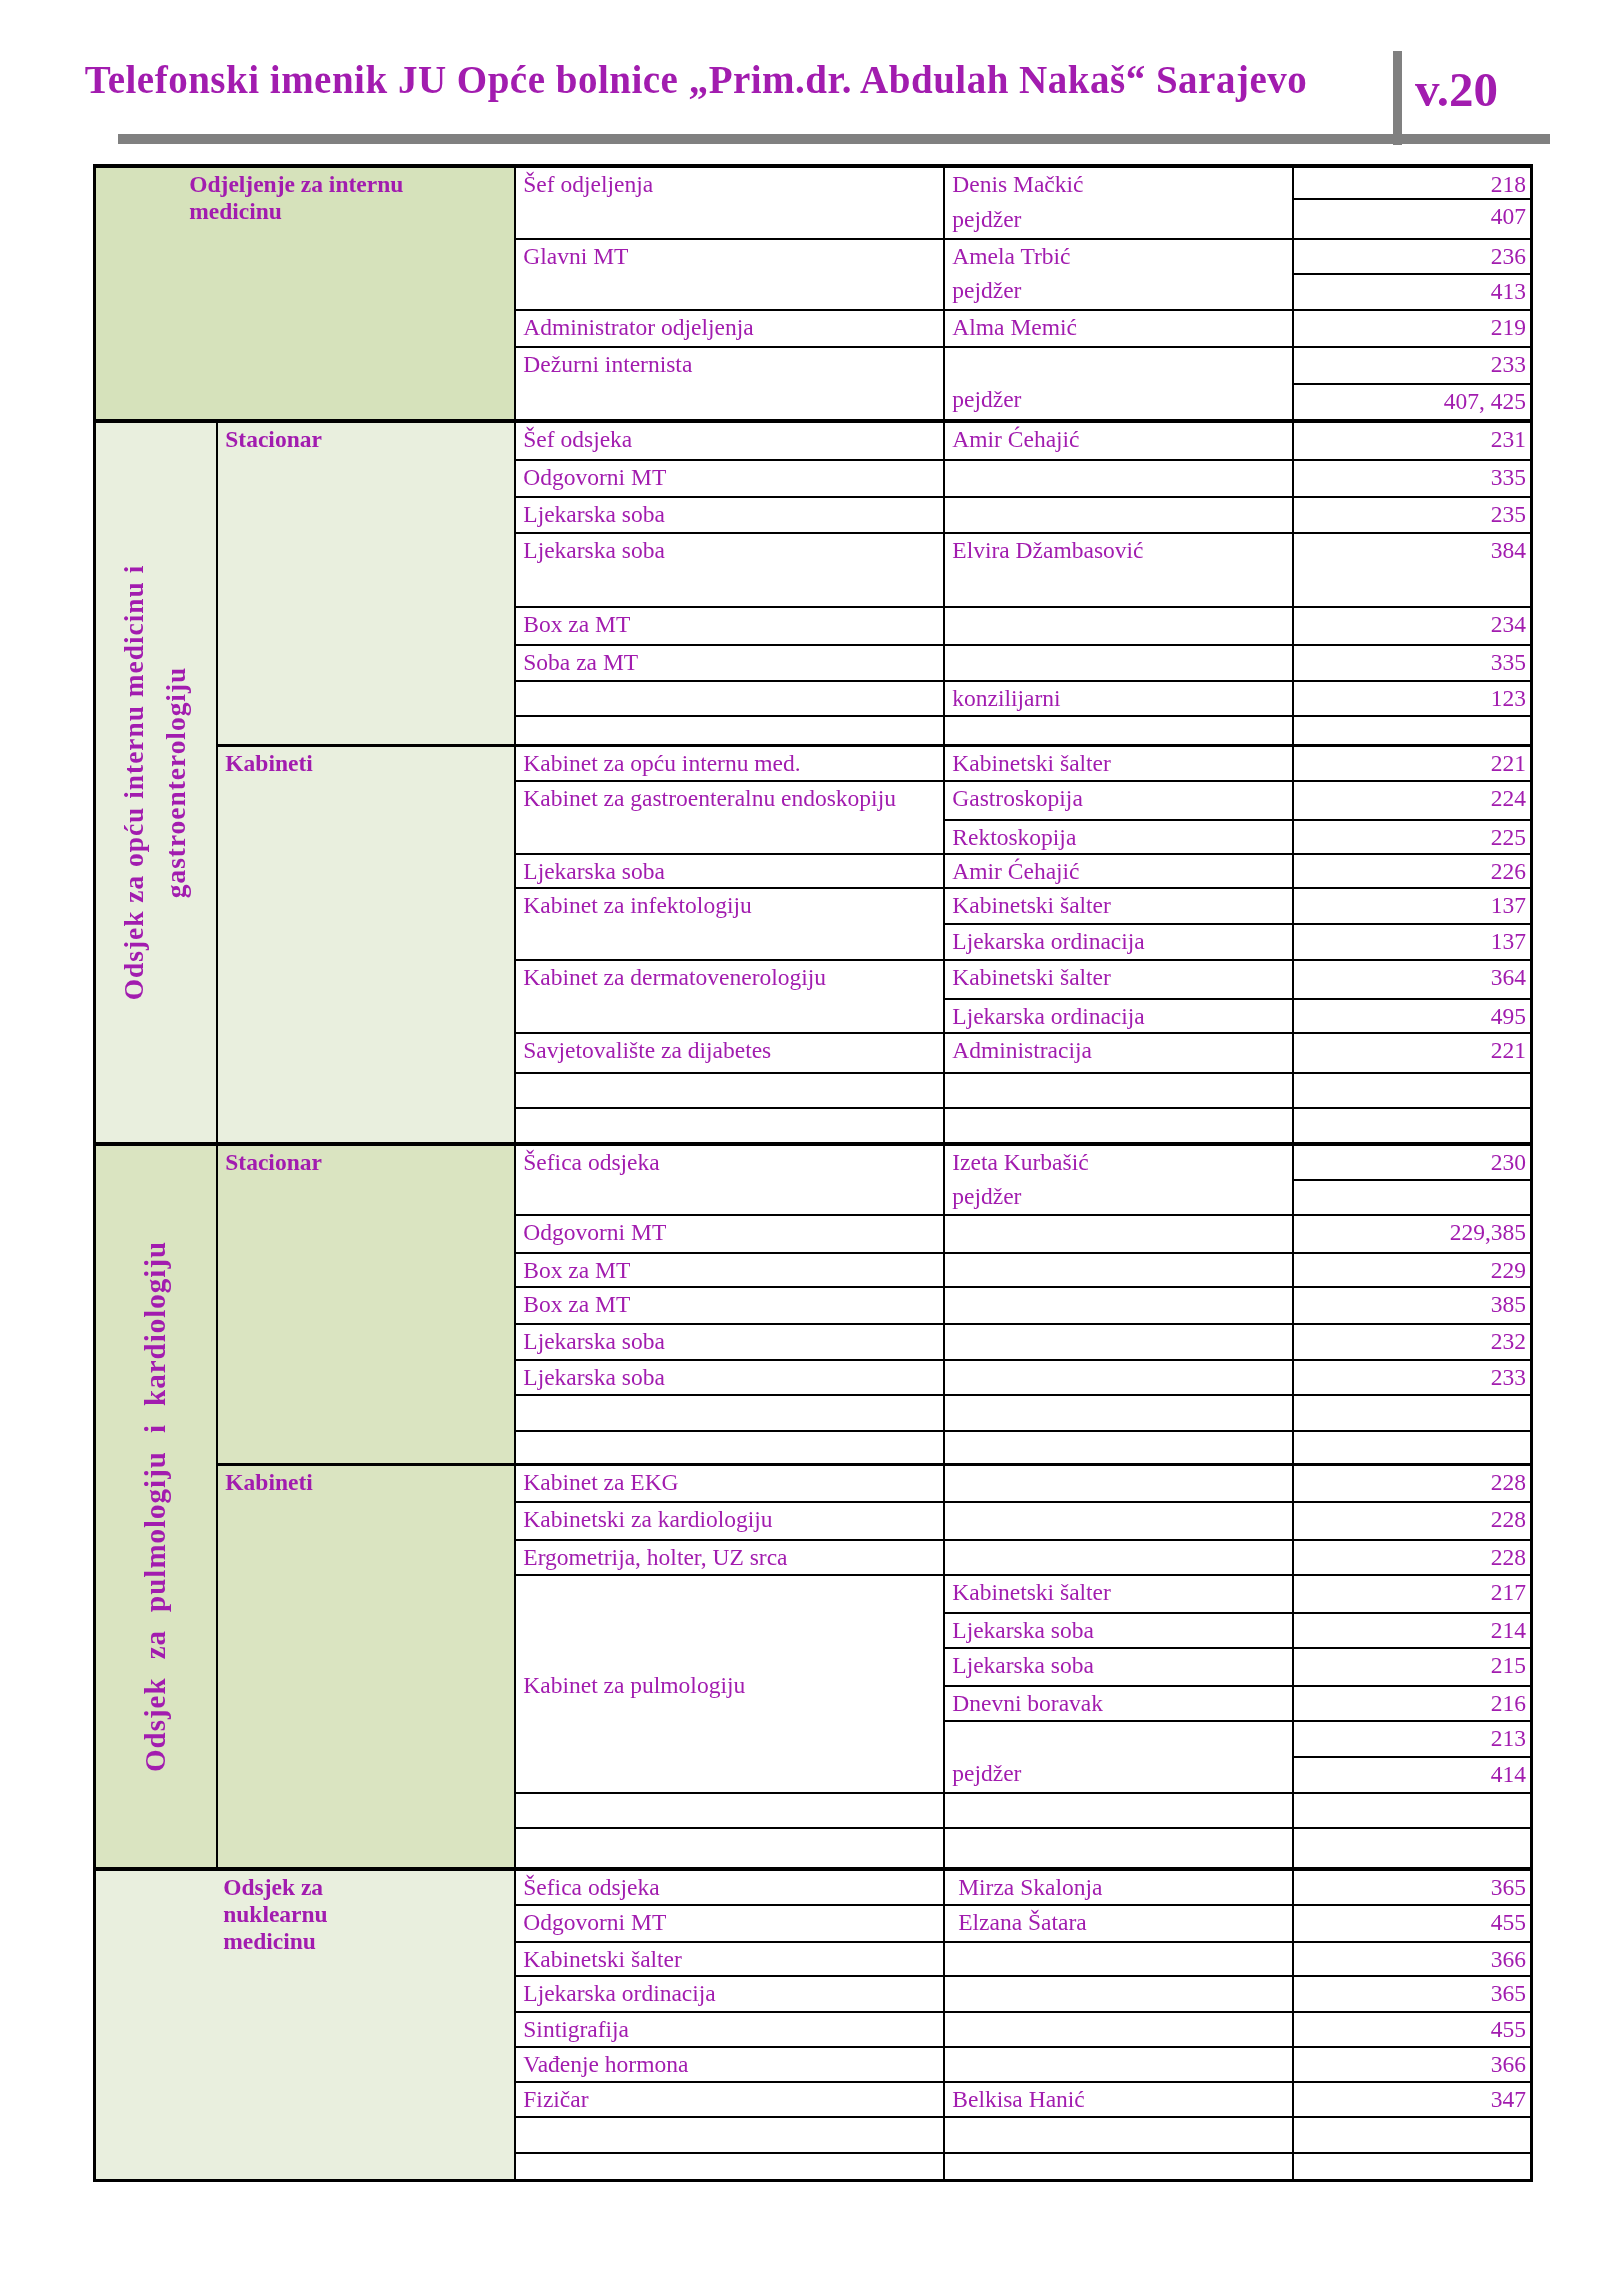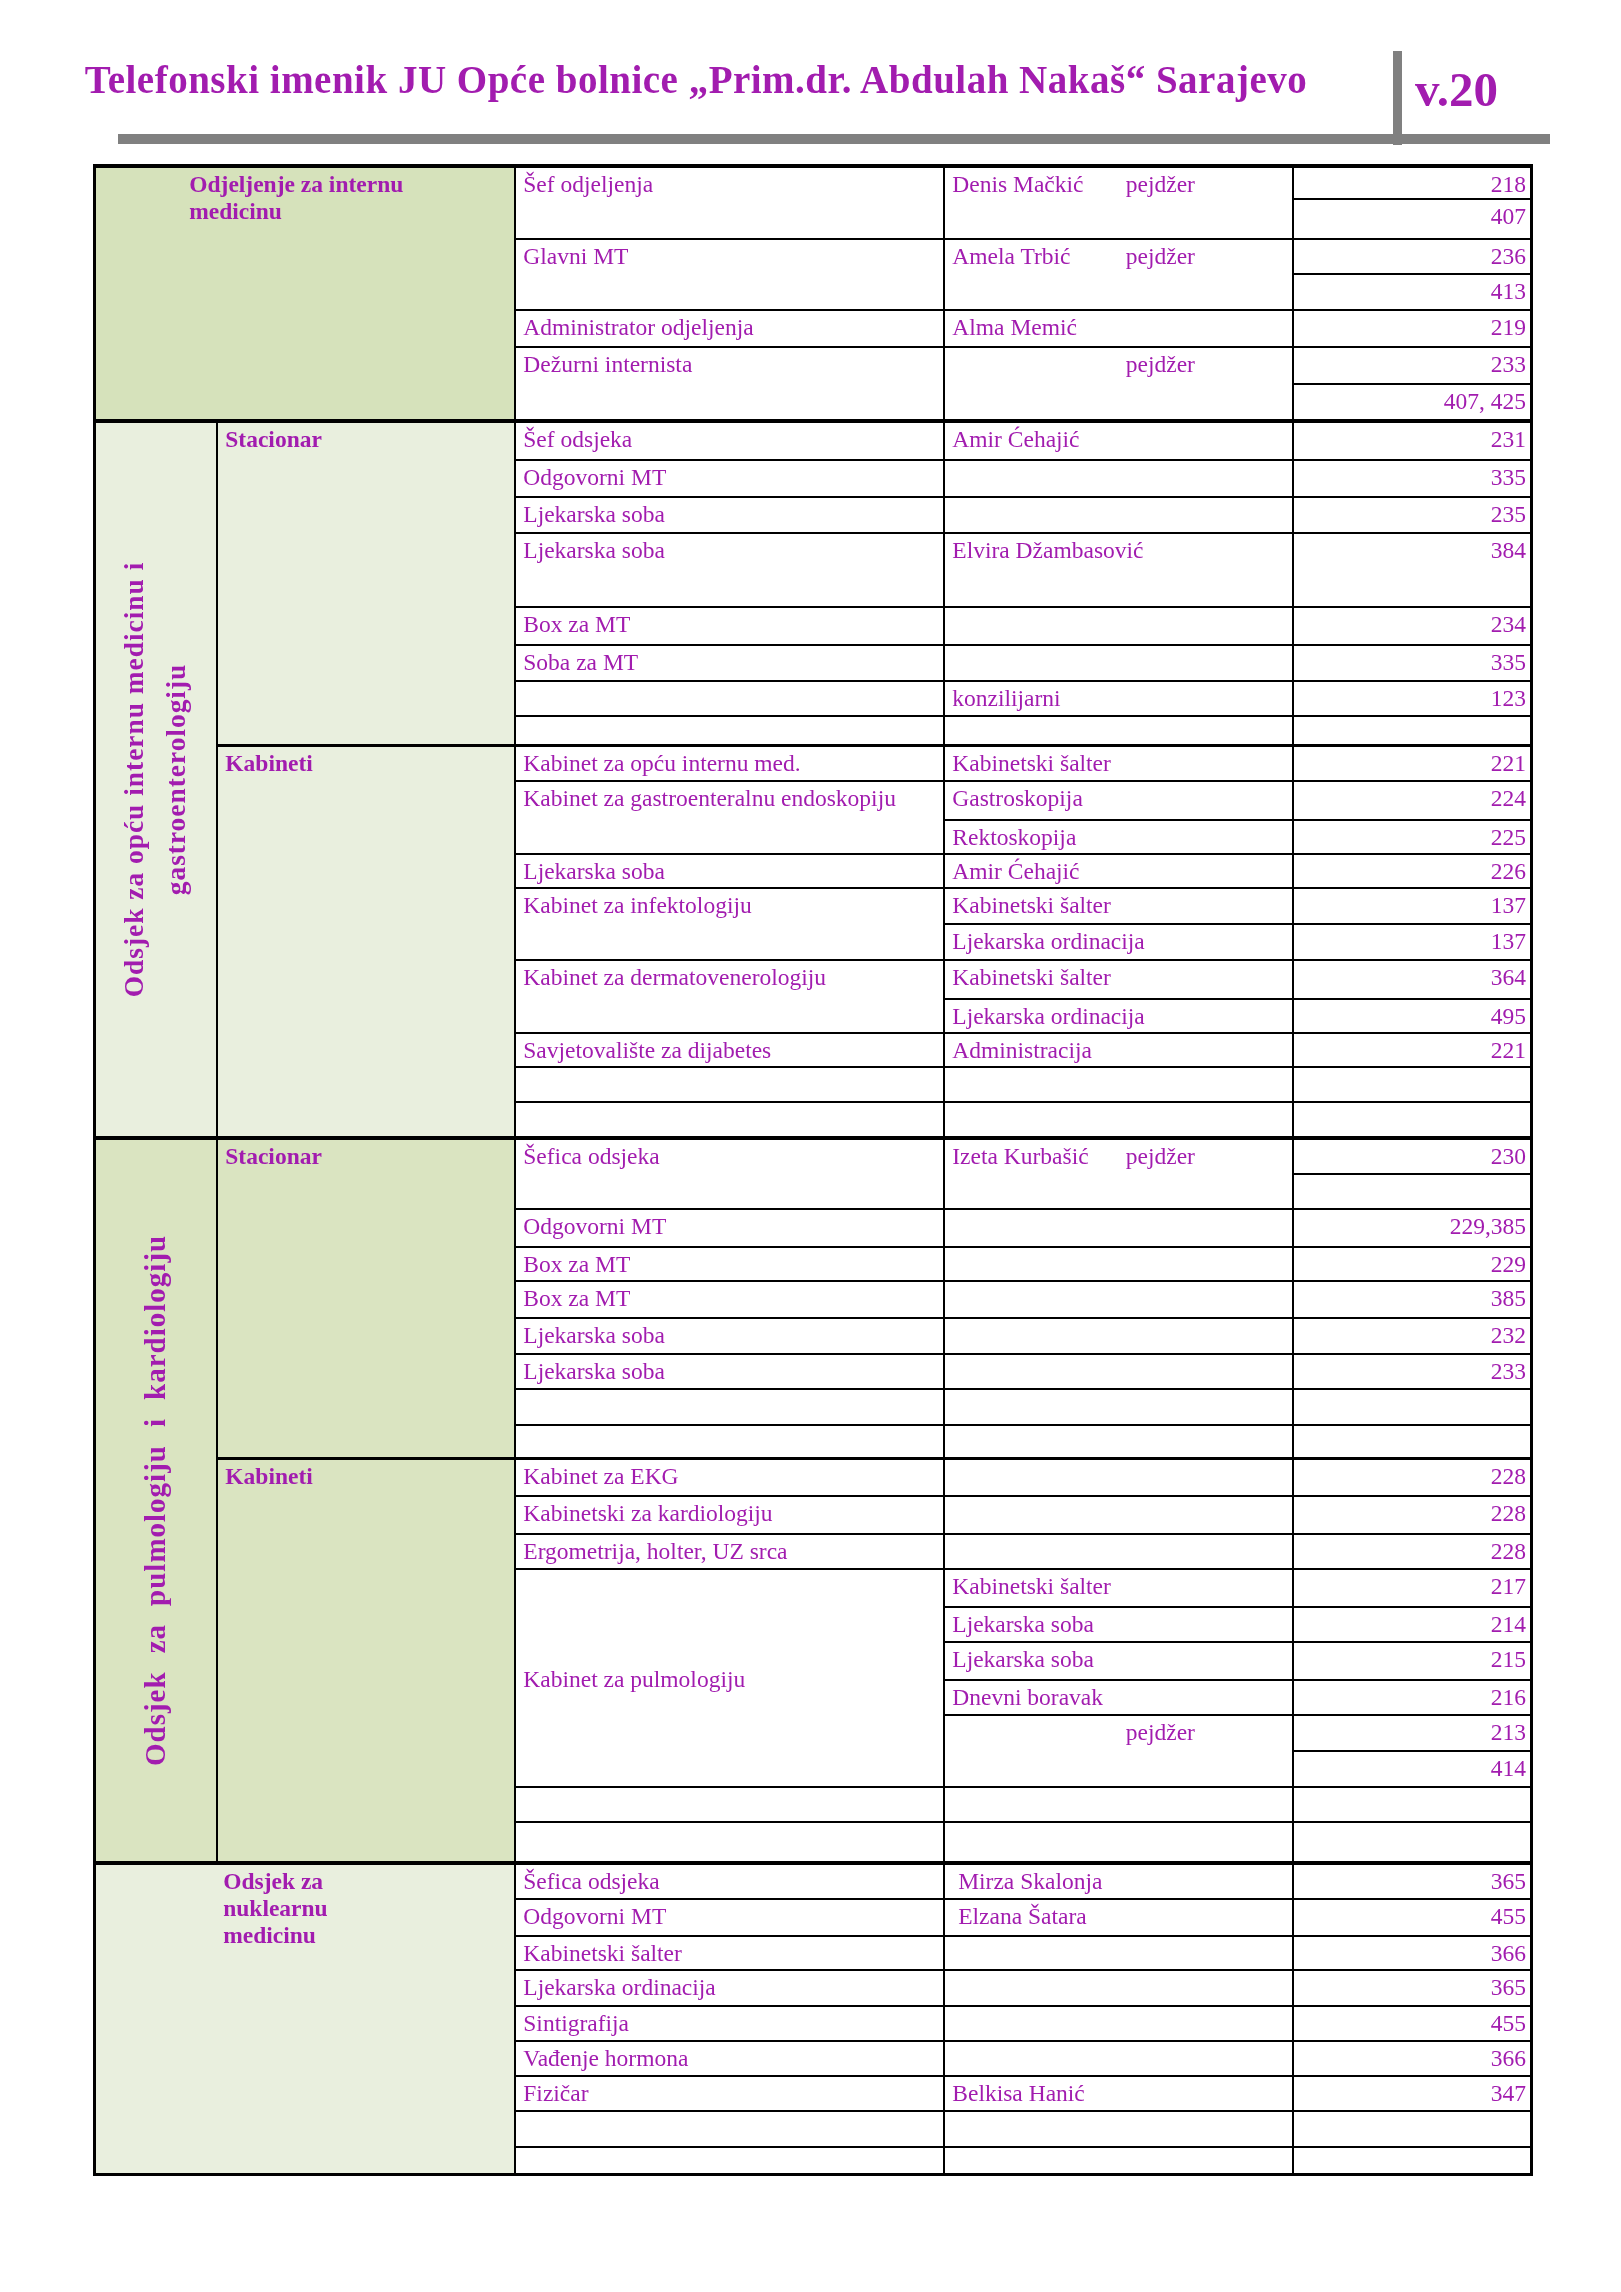--- a/index.html
+++ b/index.html
@@ -38,21 +38,21 @@
   .vwrap{position:absolute;left:0;top:0;right:0;bottom:0;
          display:flex;align-items:center;justify-content:center;overflow:visible;}
   .vrot{display:inline-block;transform:rotate(-90deg);white-space:nowrap;
         font-weight:bold;text-align:center;}
   .vrot span{display:block;text-align:center;}
   .vs2{font-size:27.4px;line-height:1.55;letter-spacing:1px;}
   .vs3{font-size:29px;line-height:1.2;letter-spacing:1px;word-spacing:9.8px;}
 
   
   td.split{position:relative;padding:0;}
-  .sw{position:absolute;left:0;top:0;right:0;bottom:0;display:flex;}
+  .sw{position:absolute;left:0;top:0;right:0;bottom:0;display:flex;flex-direction:column;}
   .sw > div{flex:1 1 50%;padding:2.9px 3.9px 0 7.8px;overflow:hidden;}
 </style>
 </head>
 <body>
 
 <div class="page">
 
   <div class="hdr-title">Telefonski imenik JU Opće bolnice „Prim.dr. Abdulah Nakaš“  Sarajevo</div>
   <div class="hdr-vbar"></div>
   <div class="hdr-version">v.20</div>
@@ -196,21 +196,21 @@
     </tr>
     <tr style="height:39px">
       <td class="loc" rowspan="2">Kabinet za dermatovenerologiju</td>
       <td>Kabinetski šalter</td>
       <td class="num">364</td>
     </tr>
     <tr style="height:34px">
       <td>Ljekarska ordinacija</td>
       <td class="num">495</td>
     </tr>
-    <tr style="height:34px">
+    <tr style="height:40px">
       <td class="loc">Savjetovalište za dijabetes</td>
       <td>Administracija</td>
       <td class="num">221</td>
     </tr>
     <tr style="height:35px">
       <td class="loc"></td>
       <td></td>
       <td class="num"></td>
     </tr>
     <tr style="height:36px">

